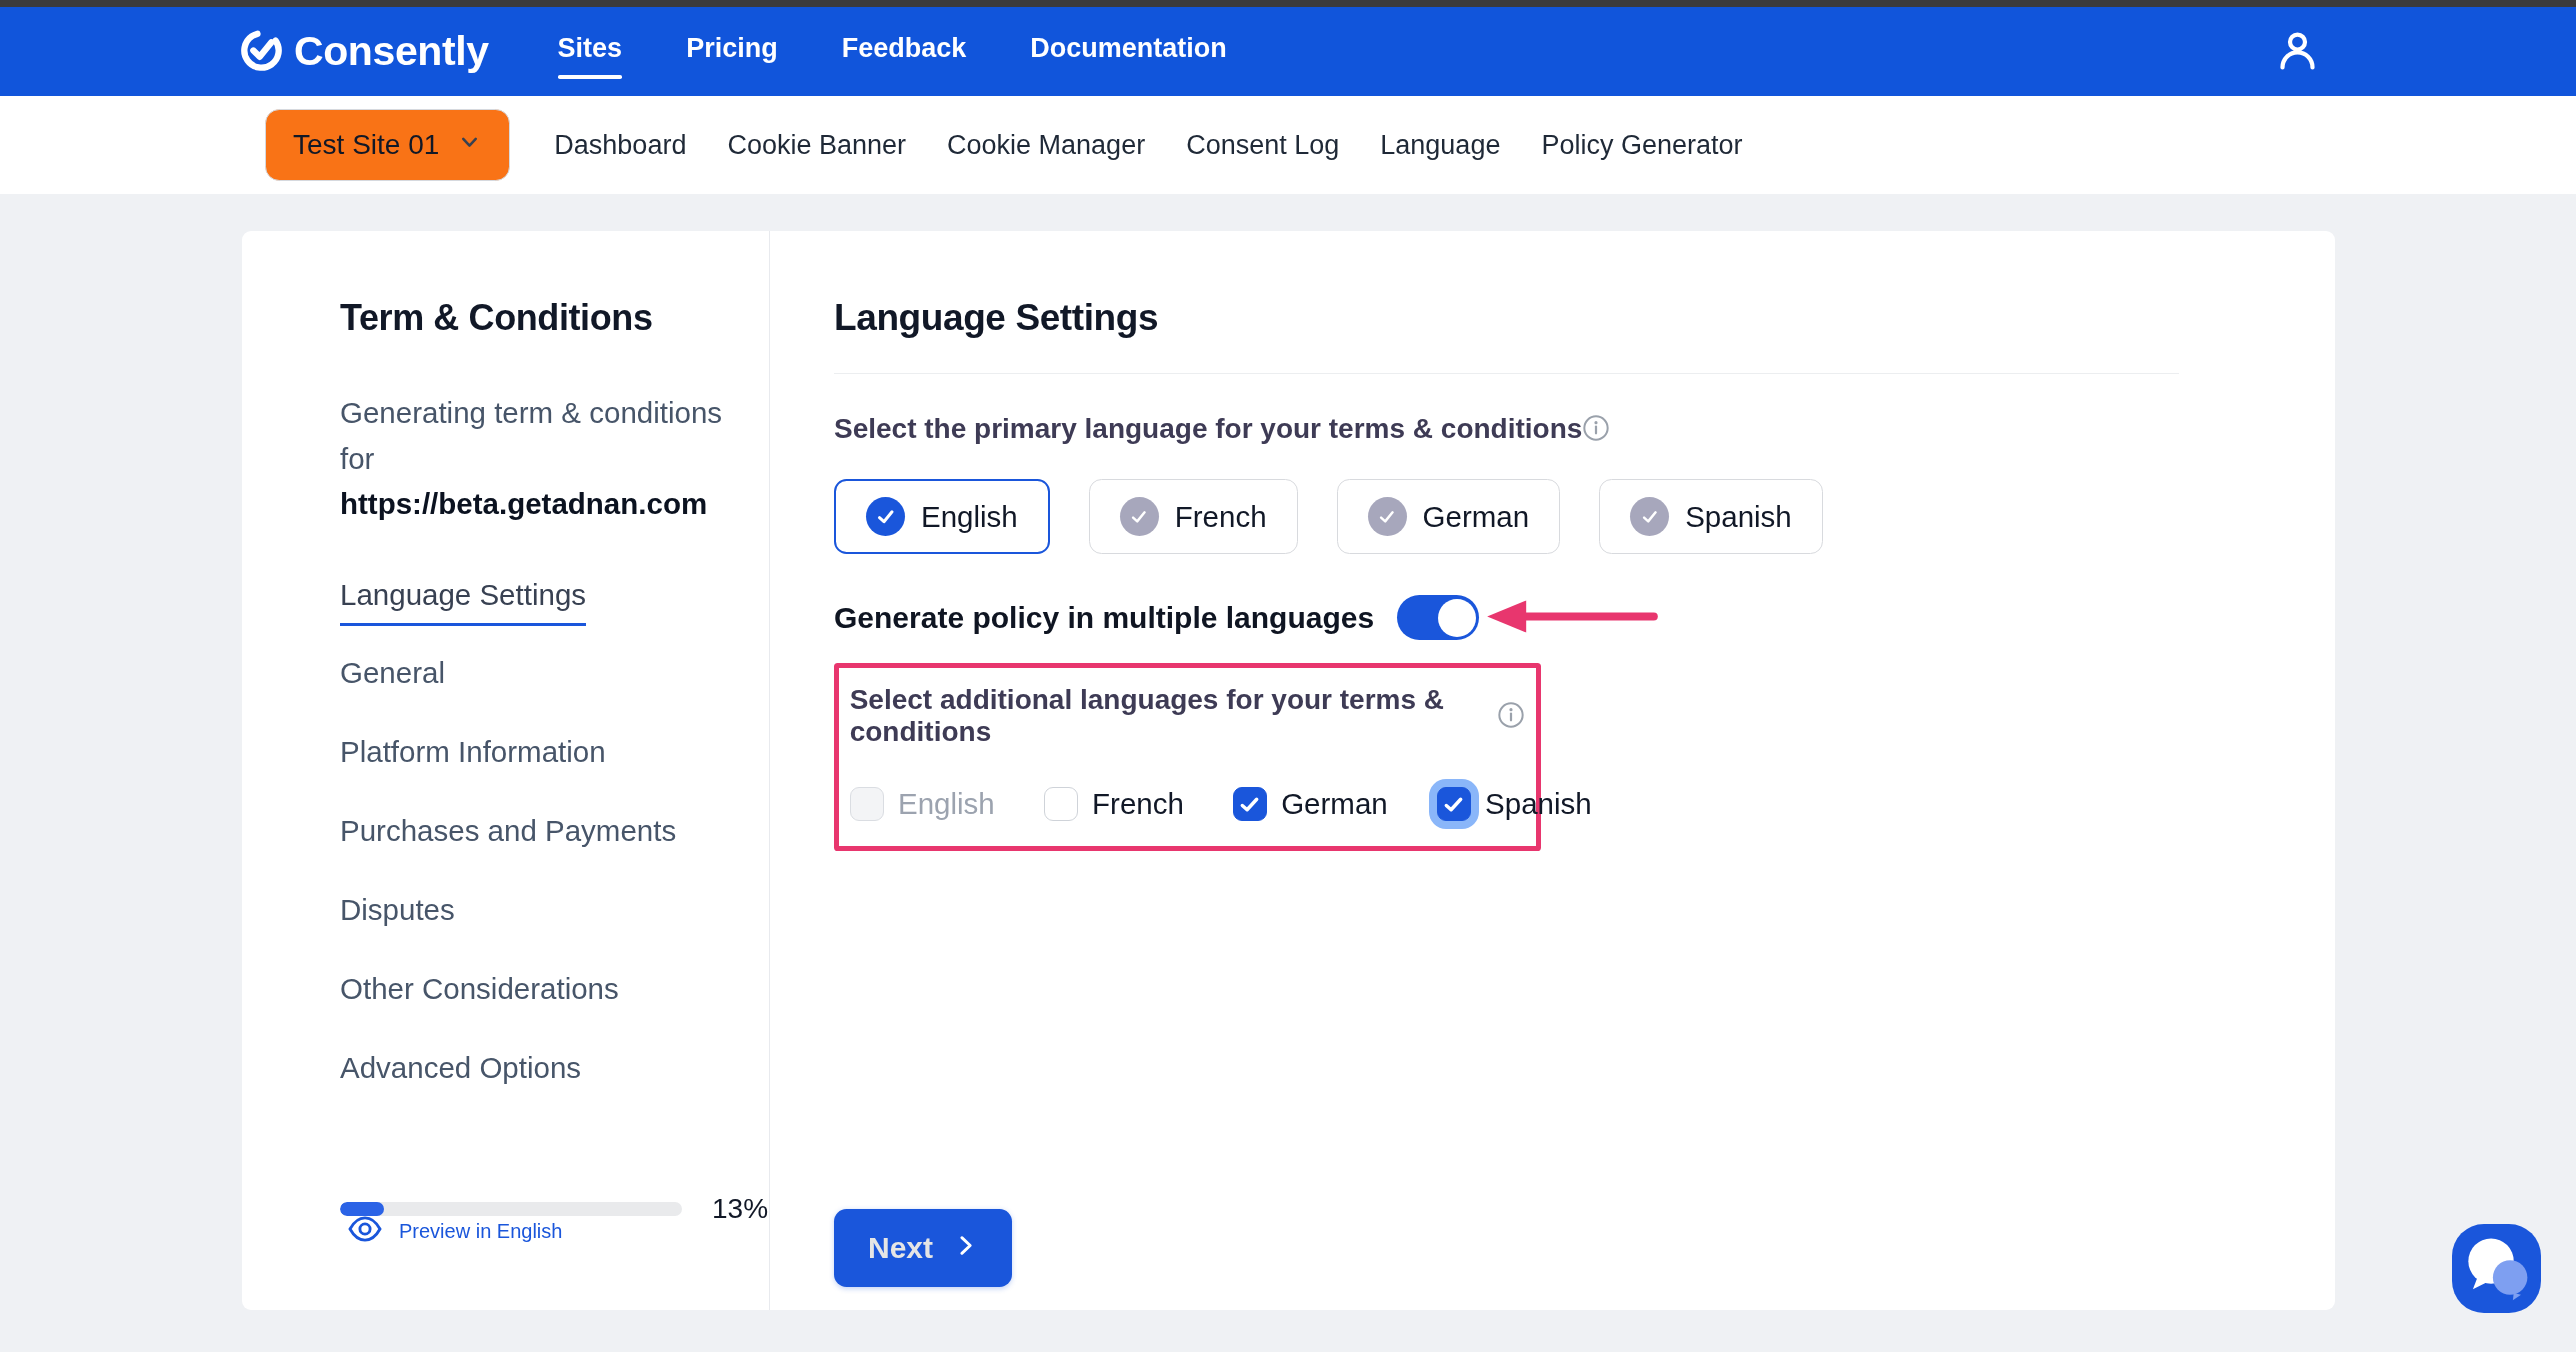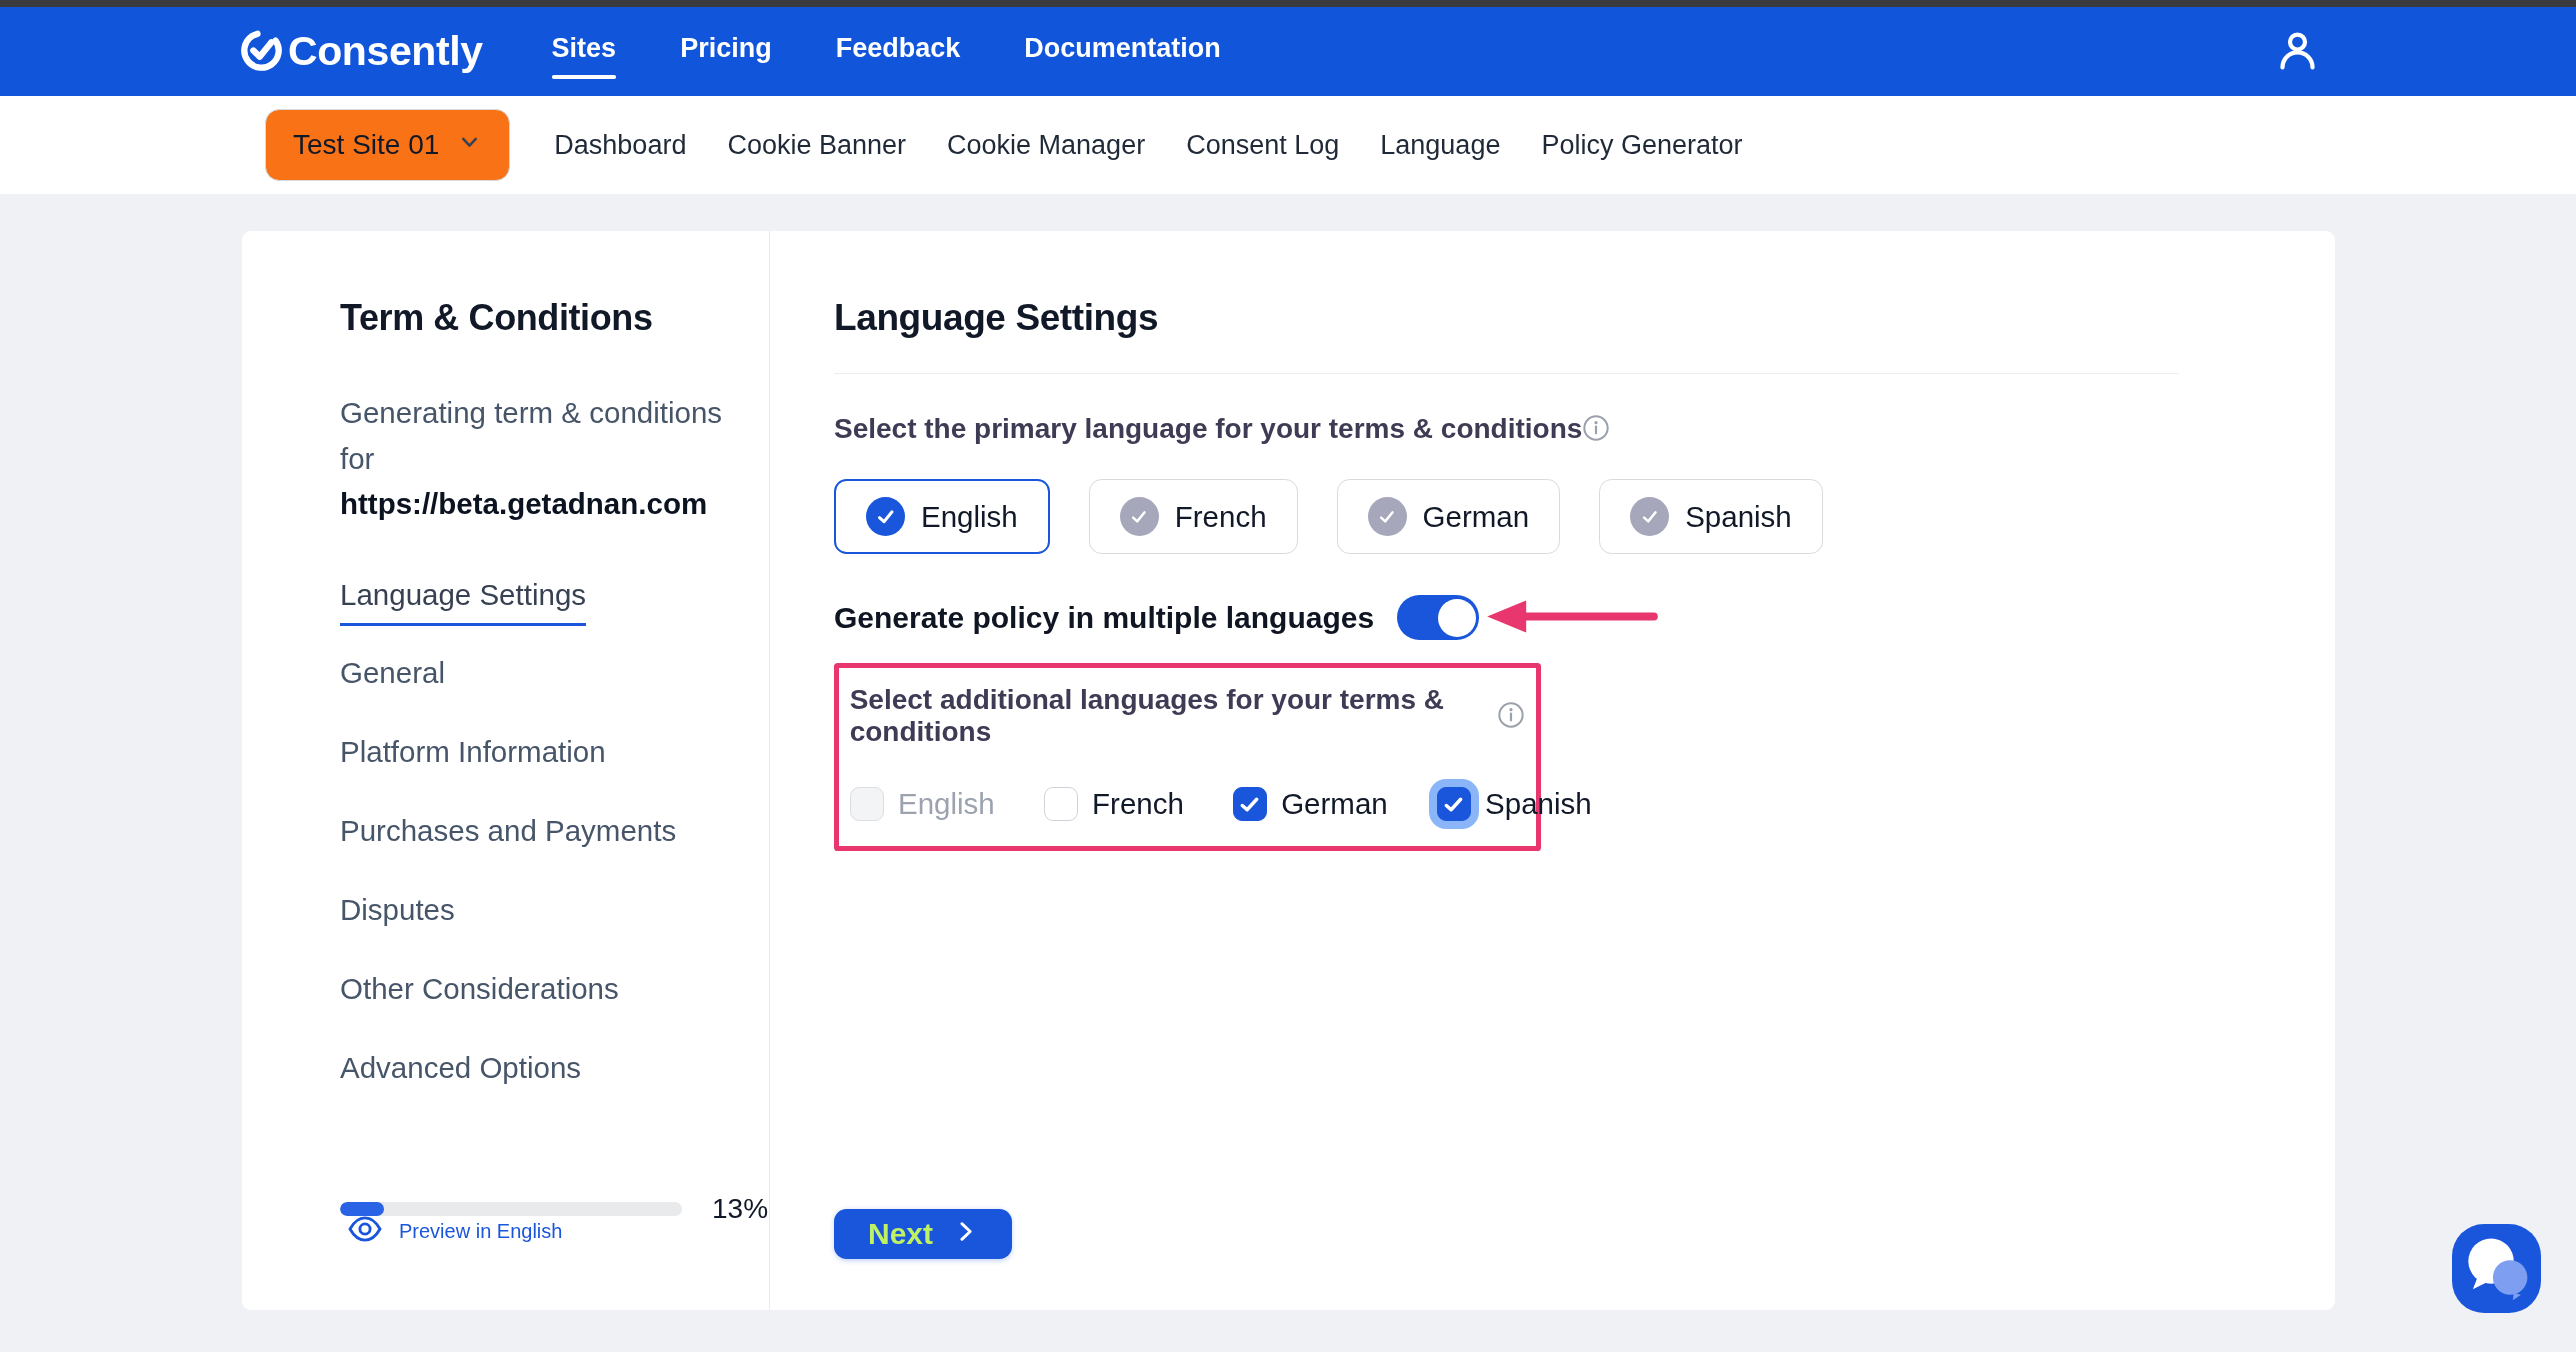--- a/index.html
+++ b/index.html
@@ -11,21 +11,21 @@
   }
   
   .chrome-edge { height:7.2px; background:#3b3b3d; }
 
   
   .topbar {
     height:89px; background:#1155db;
     display:flex; align-items:center;
     padding:0 75px 0 238px;
   }
-  .brand { display:flex; align-items:center; gap:3px; color:#fff; }
+  .brand { display:flex; align-items:center; gap:9px; color:#fff; }
   .brand-text { font-size:41px; font-weight:700; letter-spacing:-0.4px; }
   .topnav { display:flex; align-items:center; gap:64px; margin-left:69px; }
   .topnav a {
     color:#fff; text-decoration:none; font-size:27px; font-weight:700;
     display:inline-block; position:relative; padding-bottom:5.4px;
   }
   .topnav a.active::after {
     content:""; display:block; position:absolute; left:0; right:0; bottom:-9px;
     height:3.6px; background:#fff; border-radius:1.8px;
   }
@@ -130,22 +130,22 @@
   .cb.disabled { background:#f3f4f6; border:1.8px solid #dadde2; }
   .cb.unchecked { background:#fff; border:1.8px solid #cfd3d9; }
   .cb.checked { background:#1a56db; border:1.8px solid #1a56db; }
   .cb.ring { box-shadow:0 0 0 8px #8ab6f9; }
   .cb-label { font-size:29.5px; color:#111827; }
   .cb-item.disabled .cb-label { color:#9ca3af; }
 
   .next-btn {
     margin-top:358px;
     display:inline-flex; align-items:center; gap:19.7px;
-    height:50px; padding:0 34px;
-    background:#1a56db; color:#bef264; border:none; border-radius:12.5px;
+    height:78px; padding:0 34px;
+    background:#1a56db; color:#e5e5e5; border:none; border-radius:12.5px;
     font-size:30px; font-weight:600; cursor:pointer;
     font-family:"Liberation Sans", sans-serif;
     box-shadow:0 1.8px 5.4px rgba(26,86,219,0.25);
   }
 
   
   .chat-fab {
     position:fixed; right:35px; bottom:39px;
     width:89px; height:89px; border-radius:32px;
     background:#1a56db; border:none; cursor:pointer;

